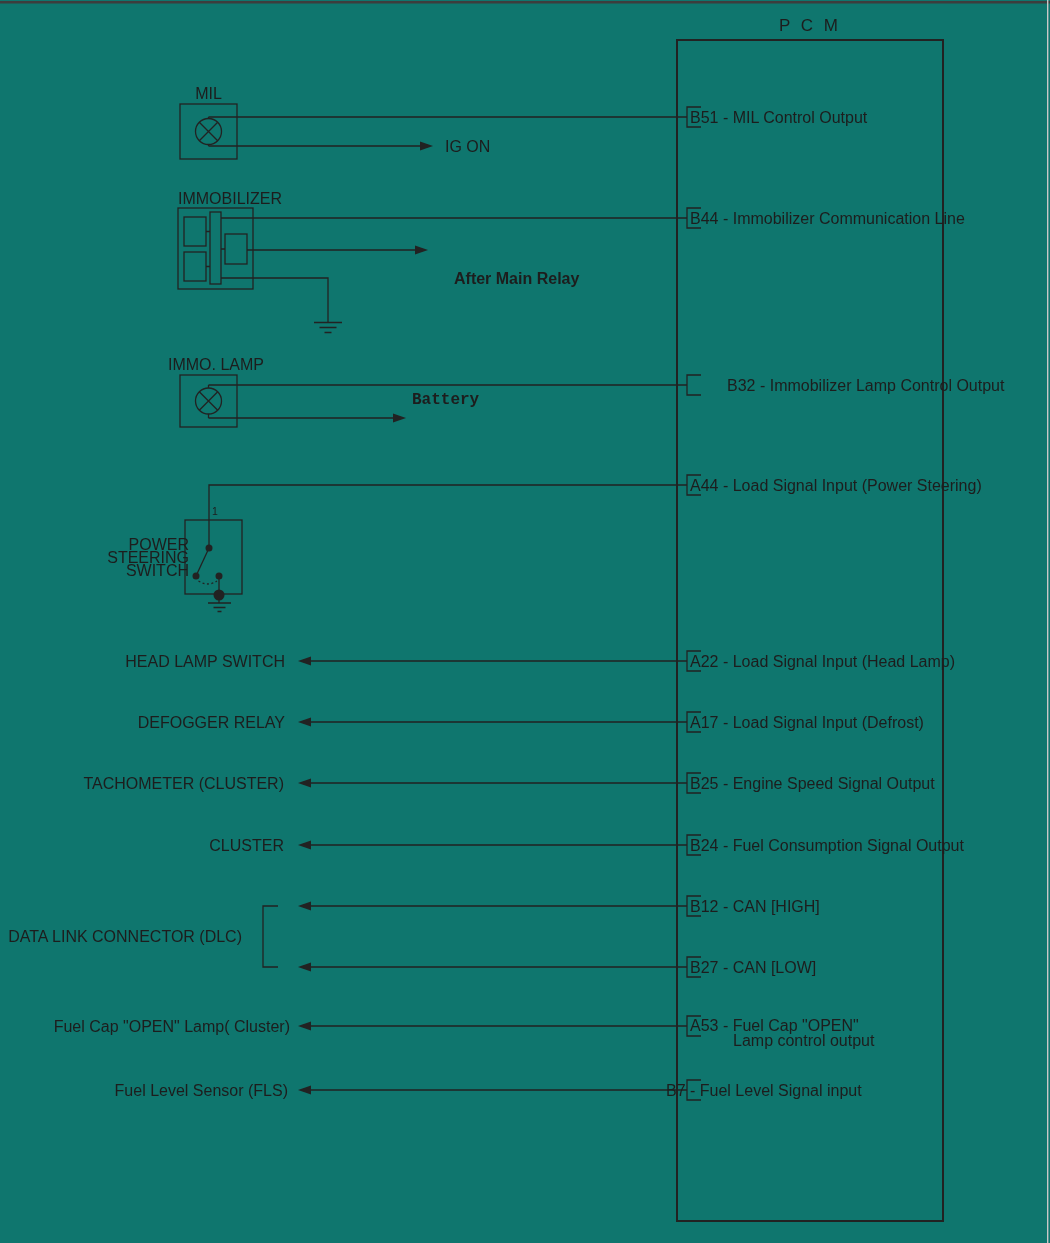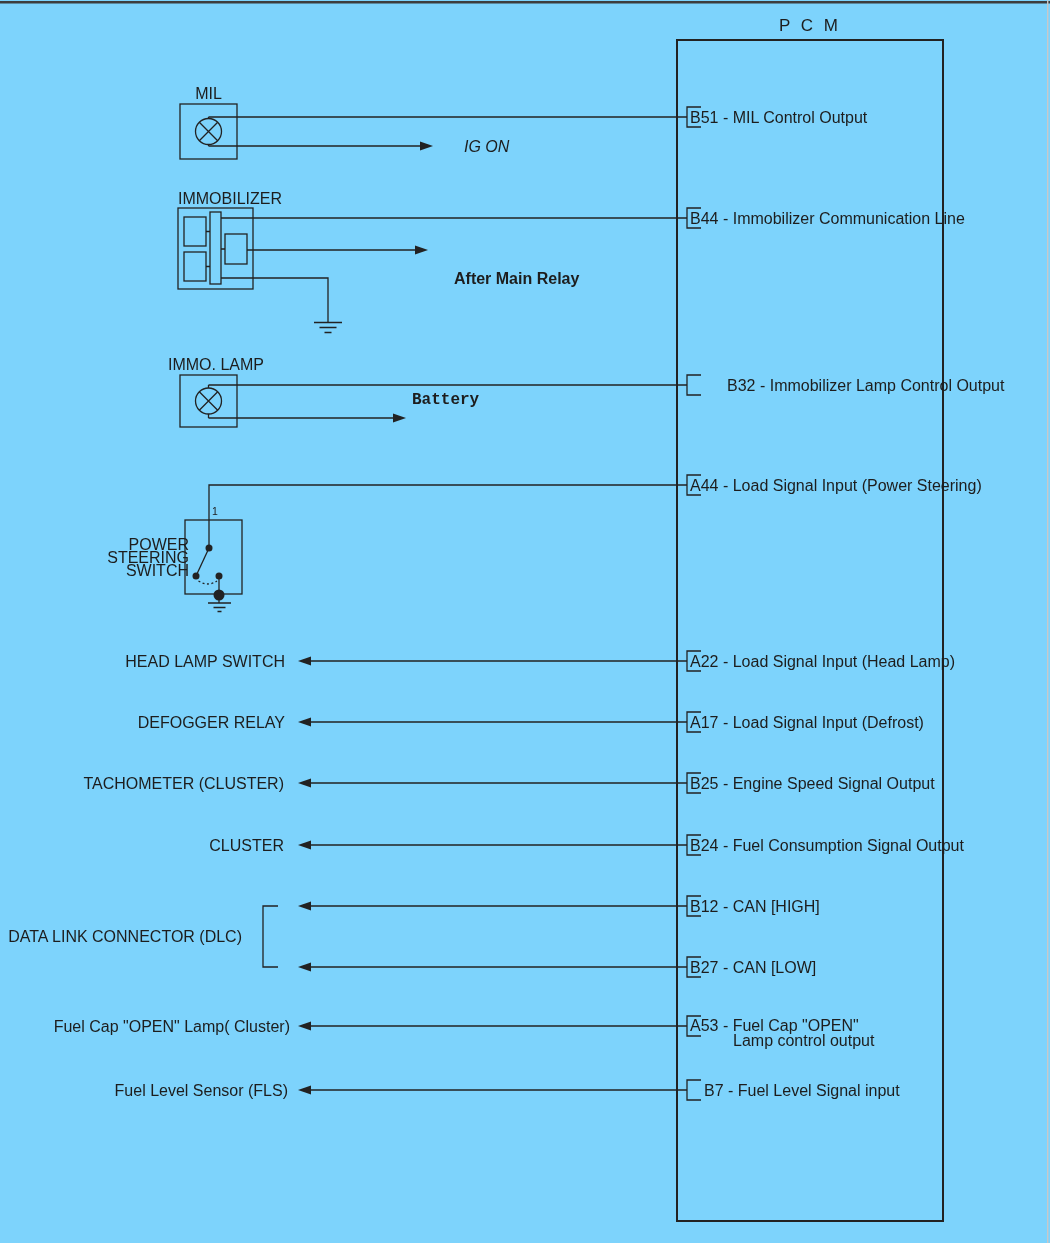--- a/index.html
+++ b/index.html
@@ -1,19 +1,19 @@
 <!DOCTYPE html>
 <html><head>
 <meta charset="utf-8">
 <style>
   html,body{margin:0;padding:0;background:#fff;}
   .canvas{
     position:relative;
     width:1050px;height:1243px;
-    background:#7dd3fc;
+    background:#0f766e;
     font-family:"Liberation Sans", sans-serif;
     color:#1d1d1d;
     overflow:hidden;
   }
   .t{
     position:absolute;
     font-size:16px;
     line-height:13px;
     white-space:nowrap;
     transform:translateY(-50%);
@@ -144,38 +144,38 @@
   <div class="t" style="left:690px;top:385px;padding-left:37px;">B32 - Immobilizer Lamp Control Output</div>
   <div class="t" style="left:690px;top:485px;">A44 - Load Signal Input (Power Steering)</div>
   <div class="t" style="left:690px;top:661px;">A22 - Load Signal Input (Head Lamp)</div>
   <div class="t" style="left:690px;top:722px;">A17 - Load Signal Input (Defrost)</div>
   <div class="t" style="left:690px;top:783px;">B25 - Engine Speed Signal Output</div>
   <div class="t" style="left:690px;top:845px;">B24 - Fuel Consumption Signal Output</div>
   <div class="t" style="left:690px;top:906px;">B12 - CAN [HIGH]</div>
   <div class="t" style="left:690px;top:967px;">B27 - CAN [LOW]</div>
   <div class="t" style="left:690px;top:1025px;">A53 - Fuel Cap "OPEN"</div>
   <div class="t" style="left:717px;top:1040px;padding-left:16px;">Lamp control output</div>
-  <div class="t" style="left:704px;top:1090px;text-align:center;">B7 - Fuel Level Signal input</div>
+  <div class="t" style="left:666px;top:1090px;text-align:center;">B7 - Fuel Level Signal input</div>
 
   <div class="t center" style="left:180px;width:57px;top:93px;">MIL</div>
   <div class="t" style="left:178px;top:198px;">IMMOBILIZER</div>
   <div class="t" style="left:168px;top:364px;">IMMO. LAMP</div>
 
   <div class="t multiline" style="left:103px;width:86px;top:538px;">
     <div>POWER</div>
     <div>STEERING</div>
     <div>SWITCH</div>
   </div>
   <div class="t" style="left:212px;top:511px;font-size:10.5px;">1</div>
 
   <div class="t right" style="right:765px;top:661px;">HEAD LAMP SWITCH</div>
   <div class="t right" style="right:765px;top:722px;">DEFOGGER RELAY</div>
   <div class="t right" style="right:766px;top:783px;">TACHOMETER (CLUSTER)</div>
   <div class="t right" style="right:766px;top:845px;">CLUSTER</div>
   <div class="t right" style="right:808px;top:936px;">DATA LINK CONNECTOR (DLC)</div>
   <div class="t right" style="right:760px;top:1026px;">Fuel Cap "OPEN" Lamp( Cluster)</div>
   <div class="t right" style="right:762px;top:1090px;">Fuel Level Sensor (FLS)</div>
 
-  <div class="t" style="left:464px;top:146px;font-style:italic;">IG ON</div>
+  <div class="t" style="left:445px;top:146px;">IG ON</div>
   <div class="t bold" style="left:454px;top:250px;margin-top:28px;">After Main Relay</div>
   <div class="t bold" style="left:412px;top:400px;font-family:Liberation Mono, monospace;">Battery</div>
 
 </div>
 
 </body></html>

